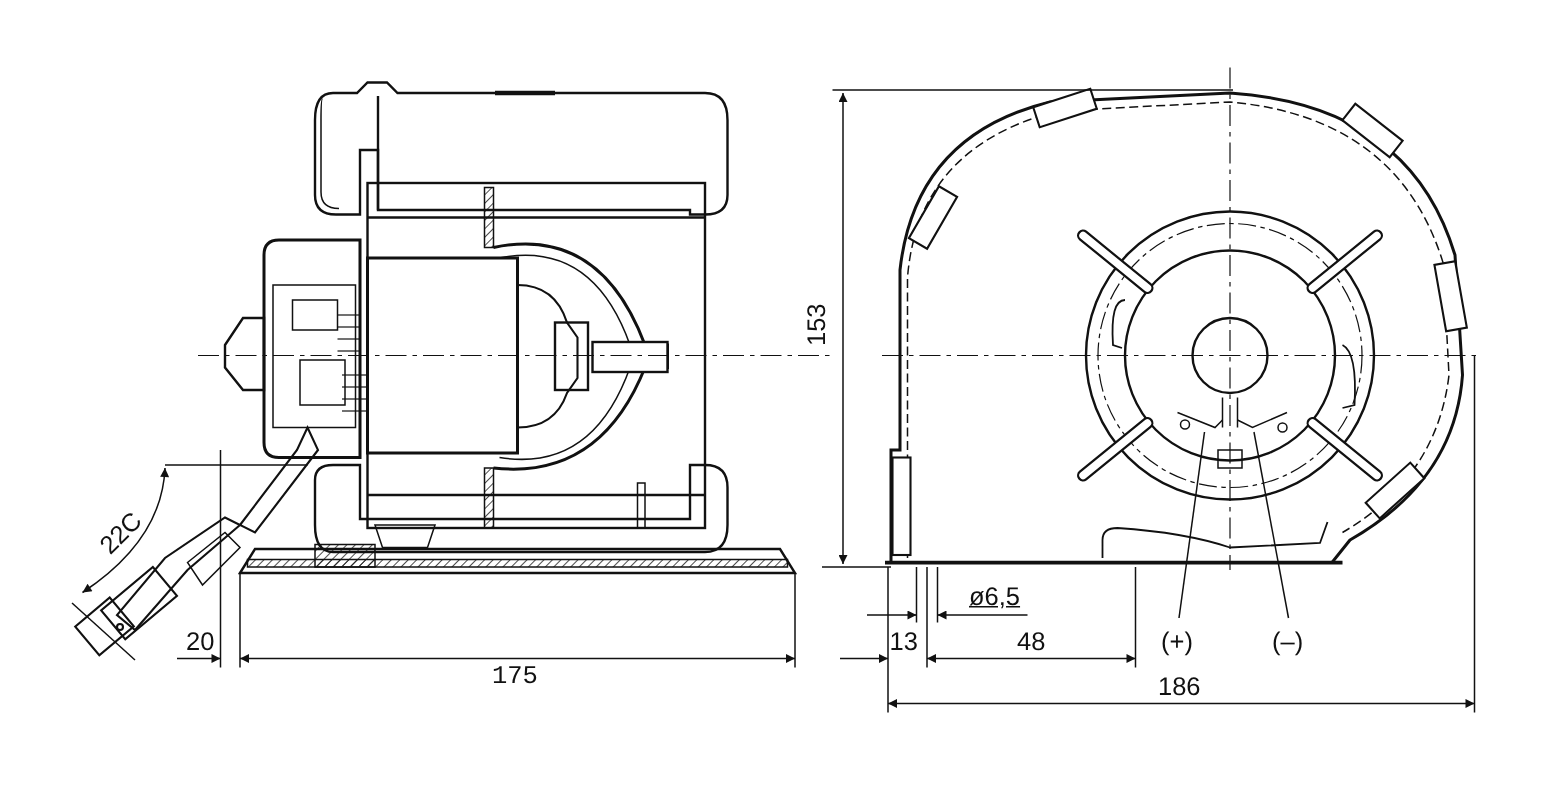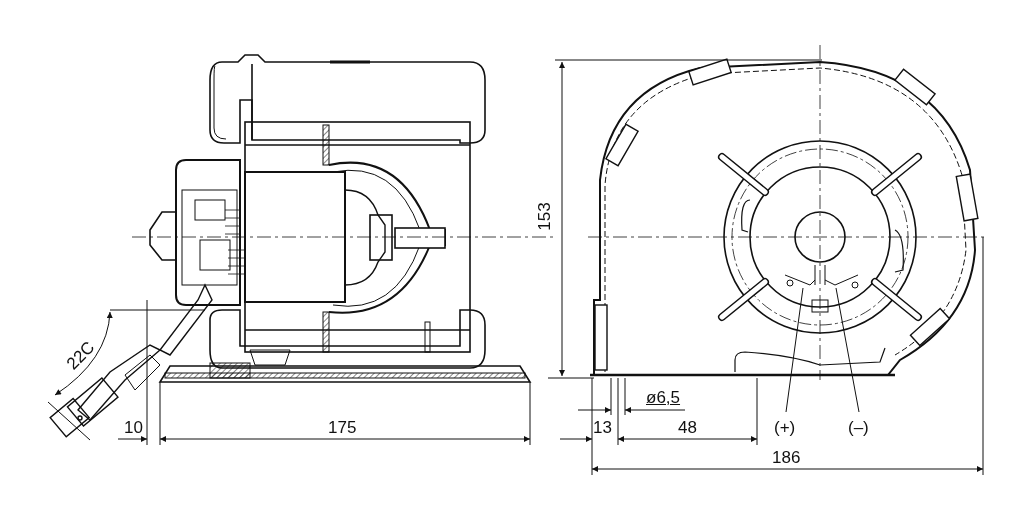--- a/index.html
+++ b/index.html
@@ -172,21 +172,21 @@
     <line x1="618" y1="439" x2="757" y2="439" marker-start="url(#arr)" marker-end="url(#arr)"></line>
 
     <line x1="592" y1="469" x2="983" y2="469" marker-start="url(#arr)" marker-end="url(#arr)"></line>
 
     <line x1="803" y1="288" x2="786" y2="412"></line>
     <line x1="836" y1="288" x2="859" y2="412"></line>
   </g>
 </svg>
 
 <div class="lbl rot-45" style="left:65px; top:347px;">22C</div>
-<div class="lbl" style="left:124px; top:419px;">10</div>
-<div class="lbl" style="left:328px; top:419px;">175</div>
+<div class="lbl" style="left:124px; top:419px;">20</div>
+<div class="lbl" style="left:328px; top:443px;font-family:Liberation Mono, monospace;">175</div>
 <div class="lbl rot-90" style="left:530px; top:208px;">153</div>
 <div class="lbl" style="left:646px; top:389px;text-decoration:underline;">ø6,5</div>
 <div class="lbl" style="left:593px; top:419px;">13</div>
 <div class="lbl" style="left:678px; top:419px;">48</div>
 <div class="lbl" style="left:774px; top:419px;">(+)</div>
 <div class="lbl" style="left:848px; top:419px;">(–)</div>
 <div class="lbl" style="left:772px; top:449px;">186</div>
 
 </body></html>

